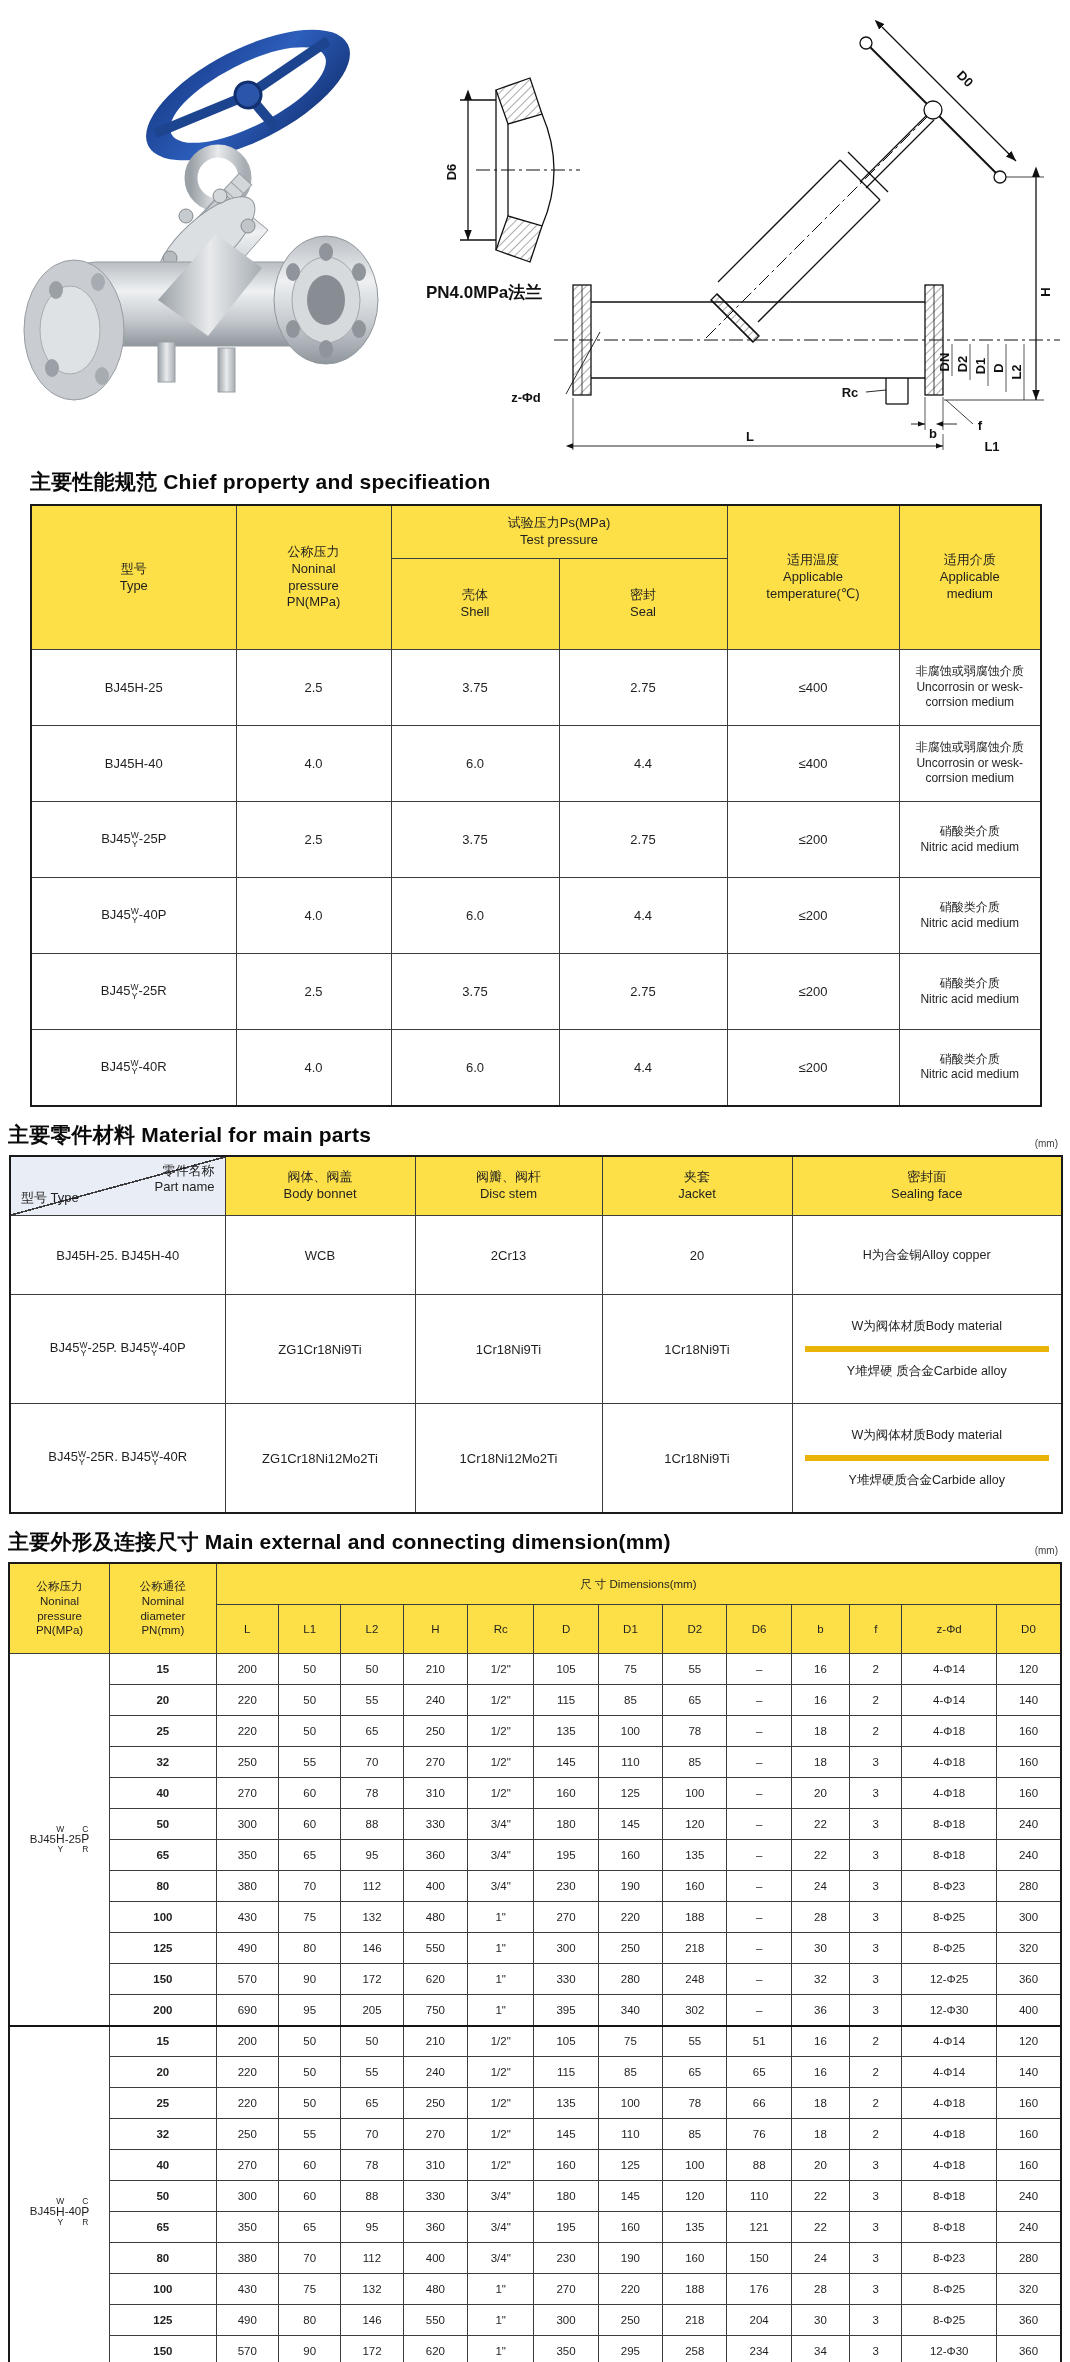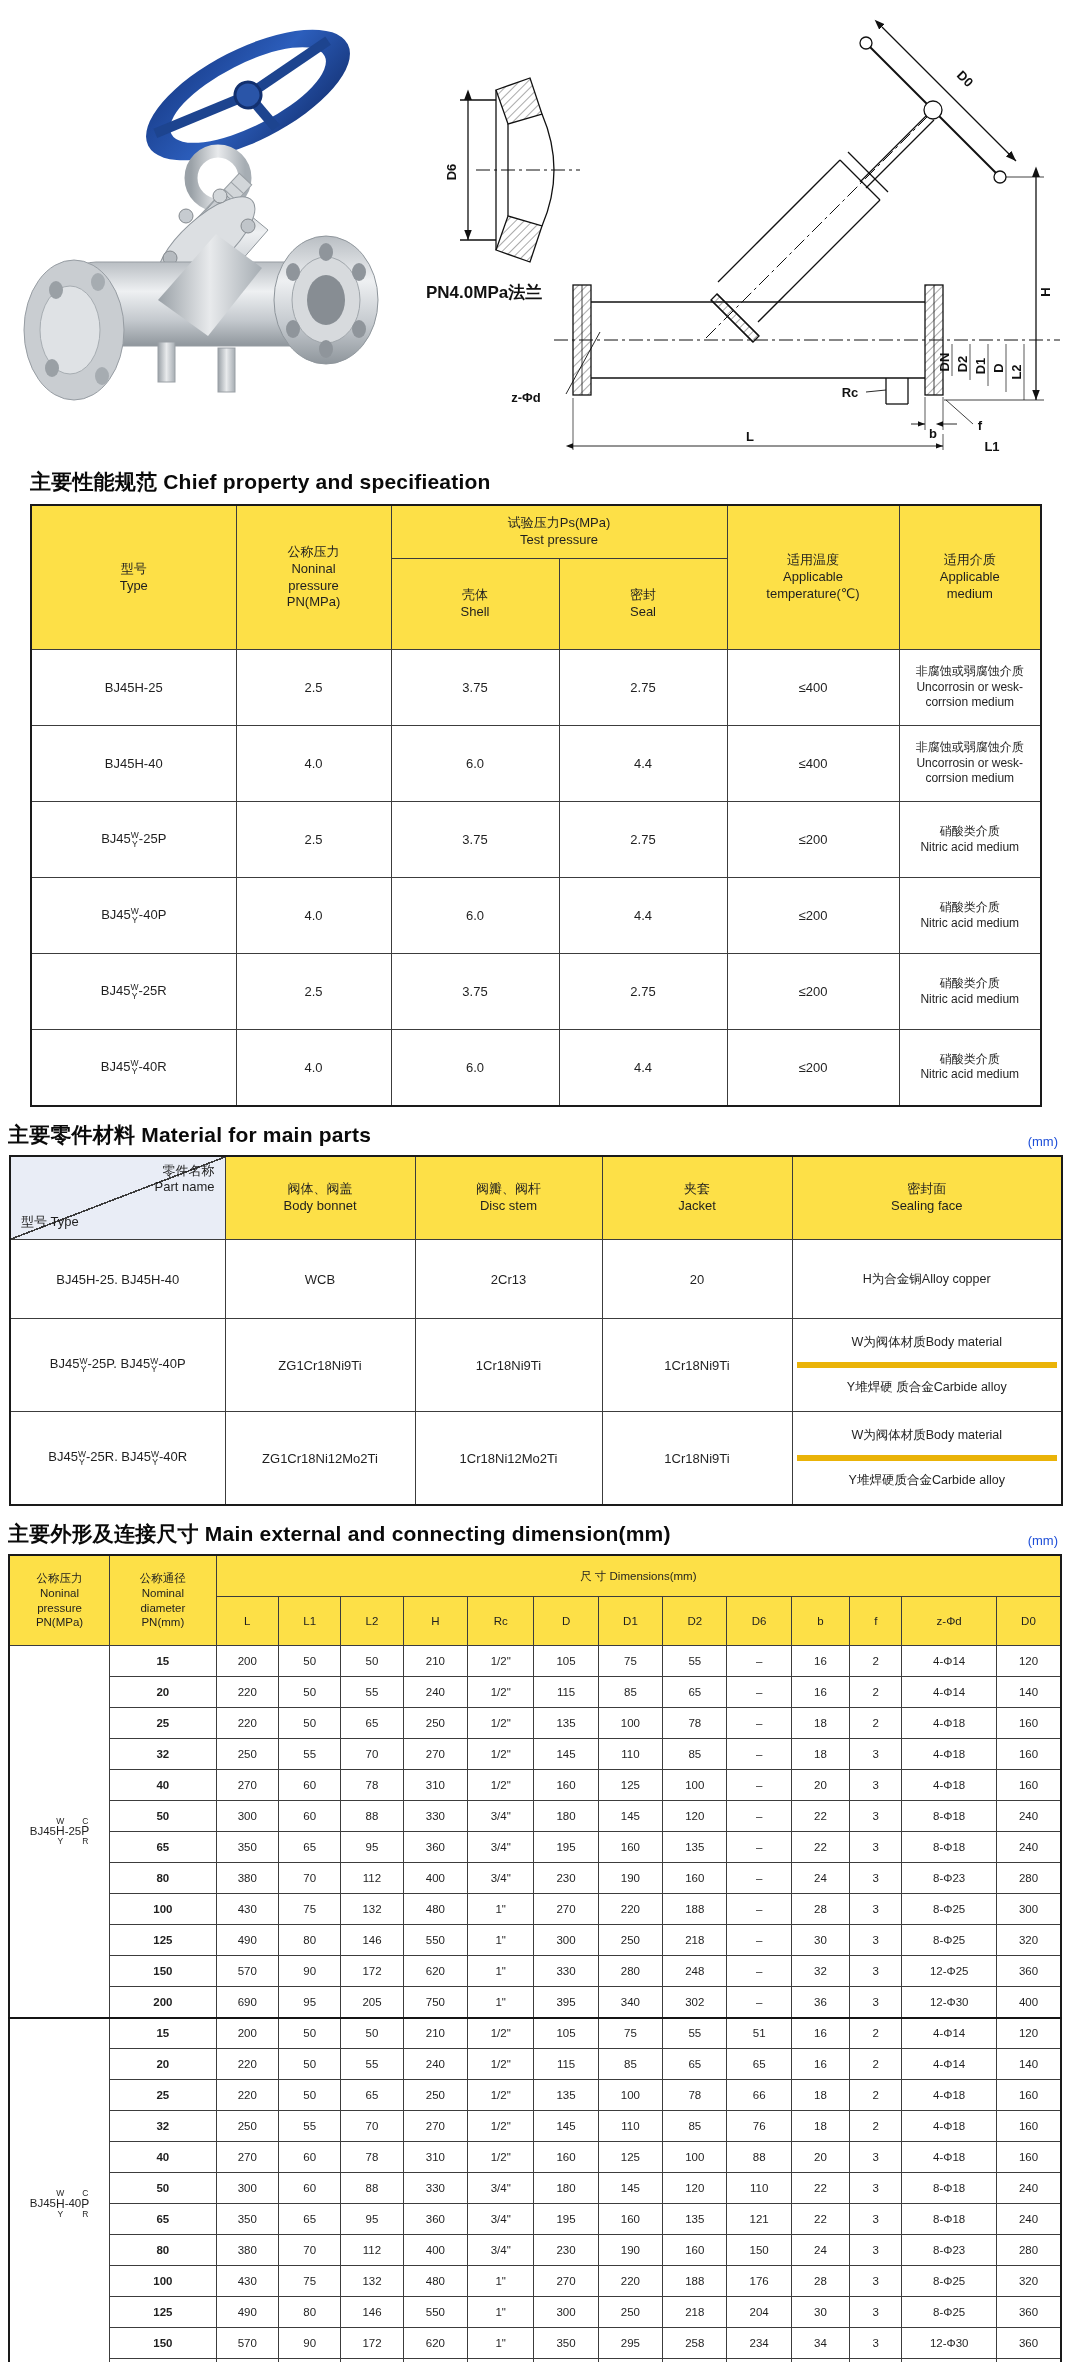--- a/index.html
+++ b/index.html
@@ -9,50 +9,50 @@
   
   .hero{position:relative;height:458px;overflow:hidden;}
   .hero .photo{position:absolute;left:10px;top:0;}
   .hero .draw{position:absolute;left:388px;top:0;}
   .dim-label{font:600 13px "Liberation Sans",sans-serif;fill:#111;}
   .cap{font:700 17px "Liberation Sans",sans-serif;fill:#111;}
 
   
   .sec-head{display:flex;align-items:flex-end;justify-content:space-between;margin:6px 8px 6px 8px;}
   .sec-head h2{margin:0;font-size:21px;font-weight:700;color:#0a0a0a;letter-spacing:0.2px;text-align:center;}
-  .sec-head .mm-note{font-size:13px;color:#1d4ed8;padding-right:4px;}
+  .sec-head .mm-note{font-size:10px;color:#404040;padding-right:4px;}
   .h-perf{margin-left:30px;margin-top:10px;margin-bottom:8px;}
 
   
   table{border-collapse:collapse;table-layout:fixed;}
   td,th{border:1px solid #3c3c3c;text-align:center;vertical-align:middle;
         font-size:13px;color:#1f1f1f;padding:2px 3px;overflow:hidden;}
   thead td, thead th, .hdr{background:#fde047;white-space:pre-line;line-height:1.3;}
   .outer{border:2px solid #1a1a1a;}
 
   
   .t1{width:1010px;margin-left:30px;}
   .t1 thead tr.r1 td{height:48px;}
   .t1 thead tr.r2 td{height:86px;}
   .t1 tbody tr{height:76px;}
   .medium-cell{font-size:12px;line-height:1.3;padding:2px 4px;}
 
   
   .t2{width:1052px;margin-left:9px;}
-  .t2 thead tr{height:84px;}
+  .t2 thead tr{height:60px;}
   .t2 tbody tr{height:79px;}
   .corner{position:relative;padding:0;
     background-image:linear-gradient(to bottom right,
       rgba(0,0,0,0) calc(50% - 0.8px), #3c3c3c calc(50% - 0.8px),
       #3c3c3c calc(50% + 0.8px), rgba(0,0,0,0) calc(50% + 0.8px)),
       linear-gradient(#e9edf6,#e9edf6);}
   .corner .pn{position:absolute;top:6px;right:10px;text-align:right;white-space:pre-line;}
   .corner .tp{position:absolute;bottom:8px;left:10px;}
   .seal-cell{font-size:12.5px;text-align:center;}
-  .seal-cell.split{padding:4px;}
+  .seal-cell.split{padding:12px;}
   .seal-cell.split div{height:39px;display:flex;align-items:center;justify-content:center;}
   .seal-cell.split div + div{border-top:6px solid #eab308;}
 
   
   .t3{width:1054px;margin-left:8px;}
   .t3 td{font-size:11.5px;padding:1px 2px;}
   .t3 thead tr.r1 td{height:38px;}
   .t3 thead tr.r2 td{height:46px;}
   .t3 tbody tr{height:31px;}
   .t3 .dn{font-weight:700;}

